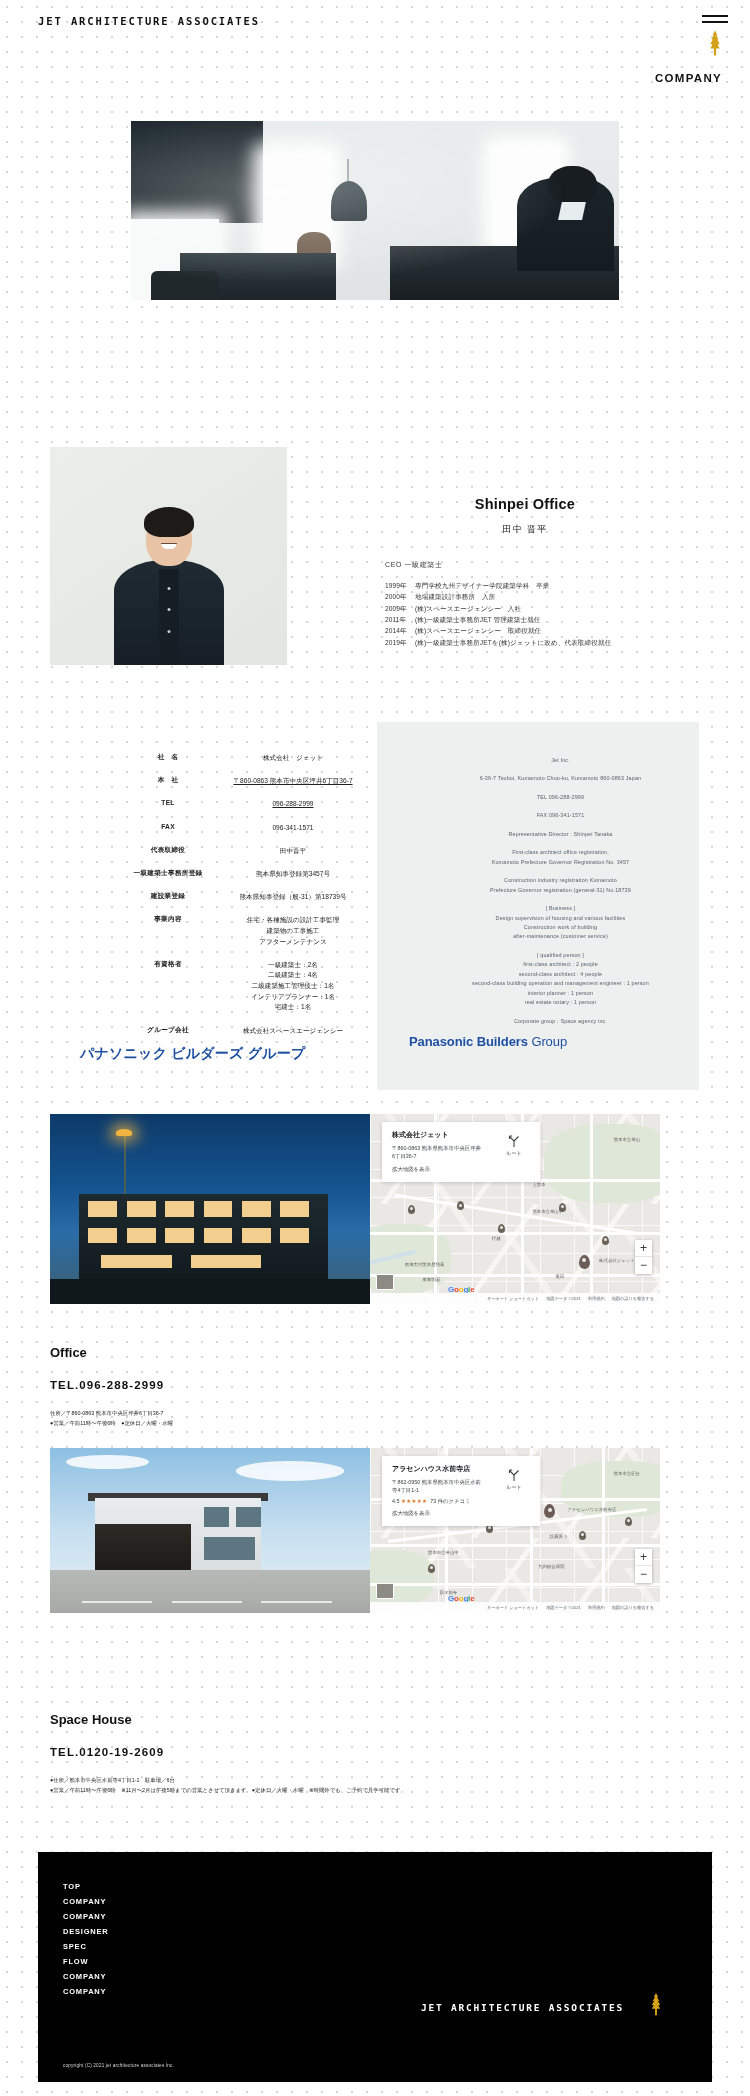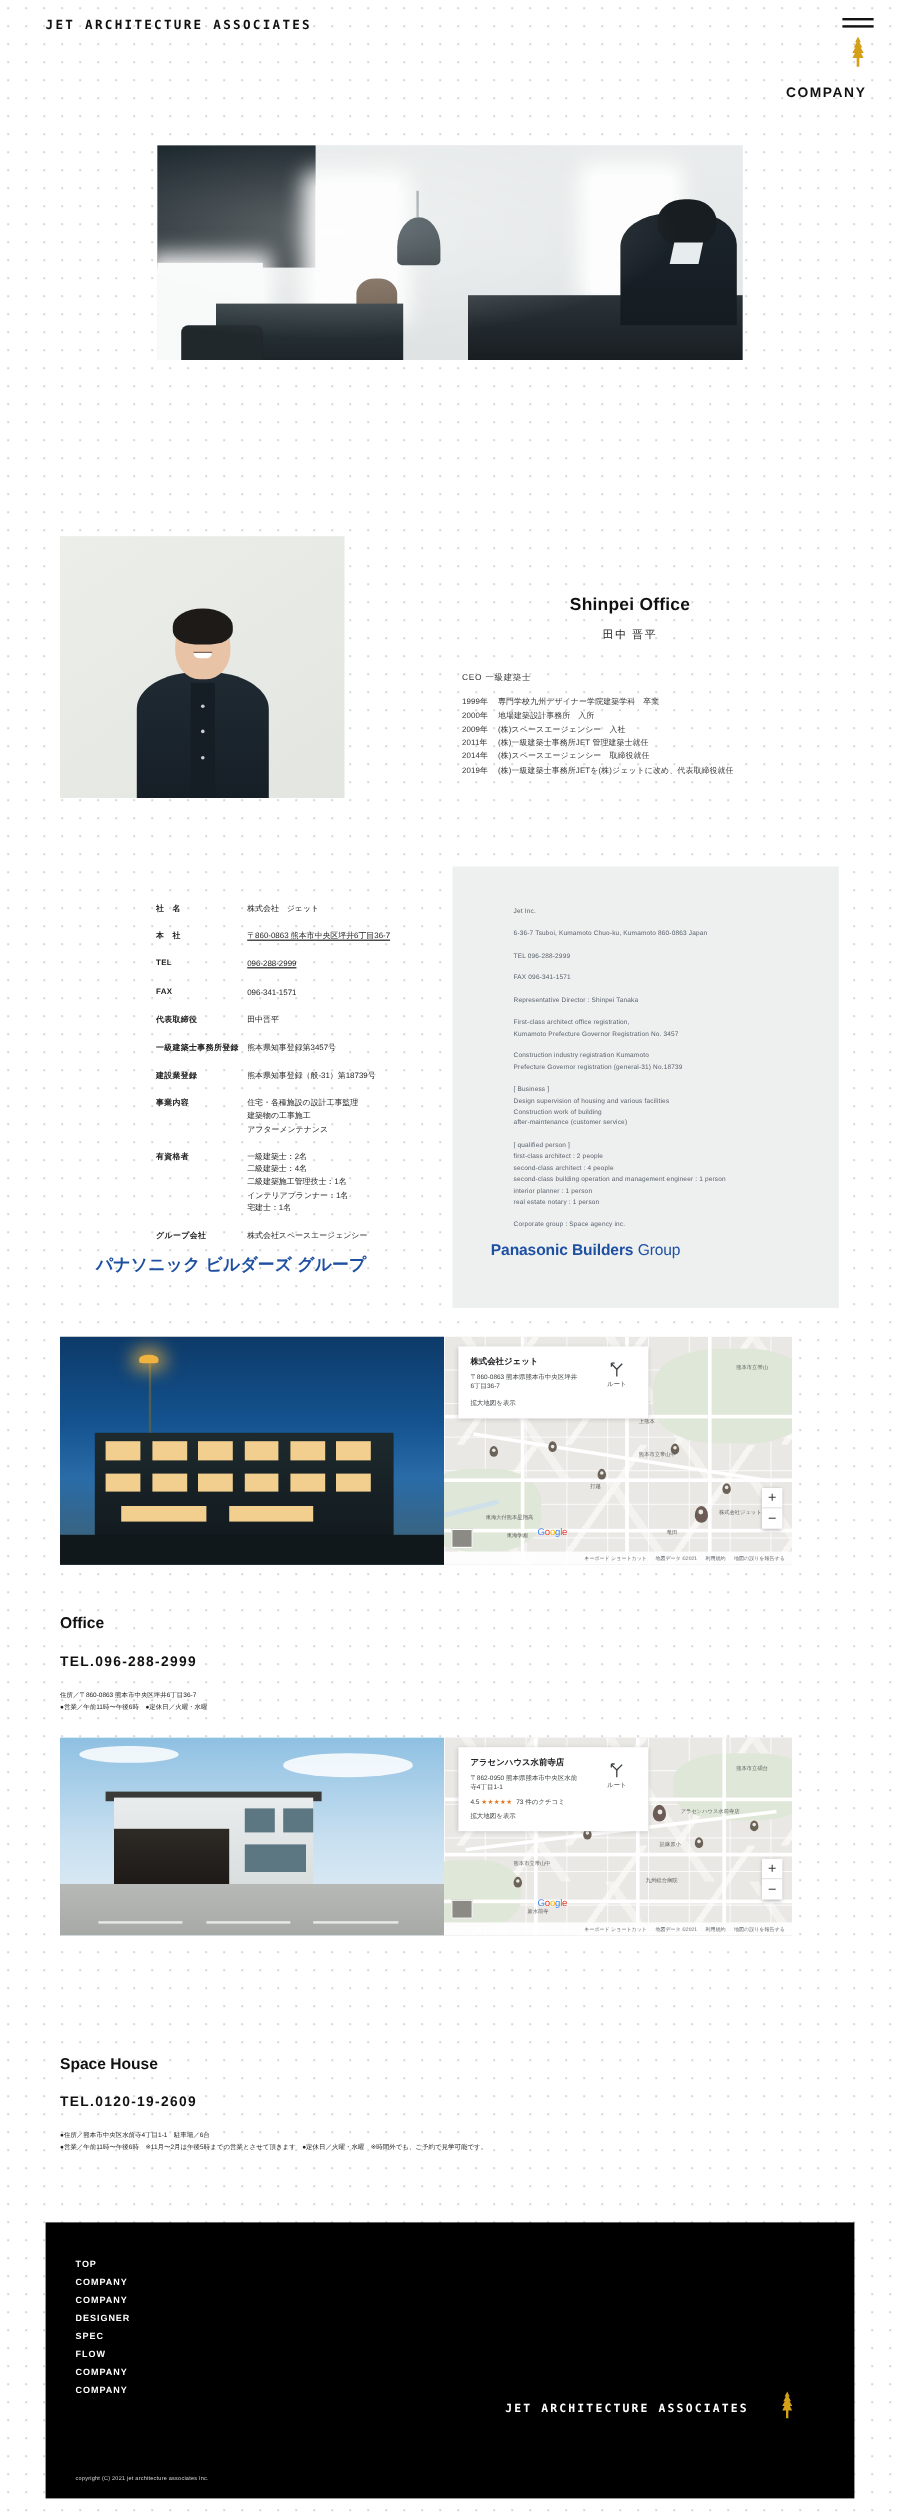--- a/index.html
+++ b/index.html
@@ -128,21 +128,21 @@
     position: absolute; left: 385px; top: 560px;
     font-size: 7px; letter-spacing: .6px; color:#333;
   }
   .profile-history {
     position: absolute; left: 385px; top: 580px;
     font-size: 6.6px; line-height: 1.72; color:#333; letter-spacing: .1px;
   }
   .profile-history .yr { display:inline-block; width: 30px; }
 
   
-  .info-wrap { position: absolute; left: 0; top: 722px; width: 644px; height: 368px; }
+  .info-wrap { position: absolute; left: 0; top: 722px; width: 644px; height: 368px; text-align: center; }
   .info-right-bg {
     position: absolute; left: 377px; top: 0; width: 322px; height: 368px;
     background: #eef0f0;
   }
   .info-table {
     position: absolute; left: 130px; top: 31px; width: 250px;
     font-size: 6.6px; color: #222;
   }
   .info-row { display: flex; margin-bottom: 12.5px; align-items: flex-start; }
   .info-row .lbl { width: 76px; flex: 0 0 76px; font-weight: 700; letter-spacing: .3px; }
@@ -251,22 +251,22 @@
     cursor: pointer;
   }
   .map-zoom div:first-child { border-bottom: 1px solid #e4e4e4; }
   .map-foot {
     position:absolute; left:0; bottom:0; width:100%; height: 11px;
     background: rgba(255,255,255,.9);
     font-size: 4.2px; color:#5f6368; line-height: 11px;
     display:flex; justify-content: flex-end; gap: 7px; padding-right: 6px;
   }
   .map-google {
-    position:absolute; left: 78px; bottom: 23px;
-    font-size: 8px; font-weight:400; letter-spacing:-.2px;
+    position:absolute; left: 78px; bottom: 10px;
+    font-size: 8px; font-weight:700; letter-spacing:-.2px;
   }
   .map-google .b{color:#4285F4}.map-google .r{color:#EA4335}
   .map-google .y{color:#FBBC05}.map-google .g{color:#34A853}
   .map-imgthumb { position:absolute; left:6px; bottom:14px; width:18px;height:16px;
     background:#8c8a84; border:1px solid #fff; }
 
   
   .loc-title {
     position: absolute; left: 50px; font-size: 13px; font-weight: 700; color:#111;
   }

